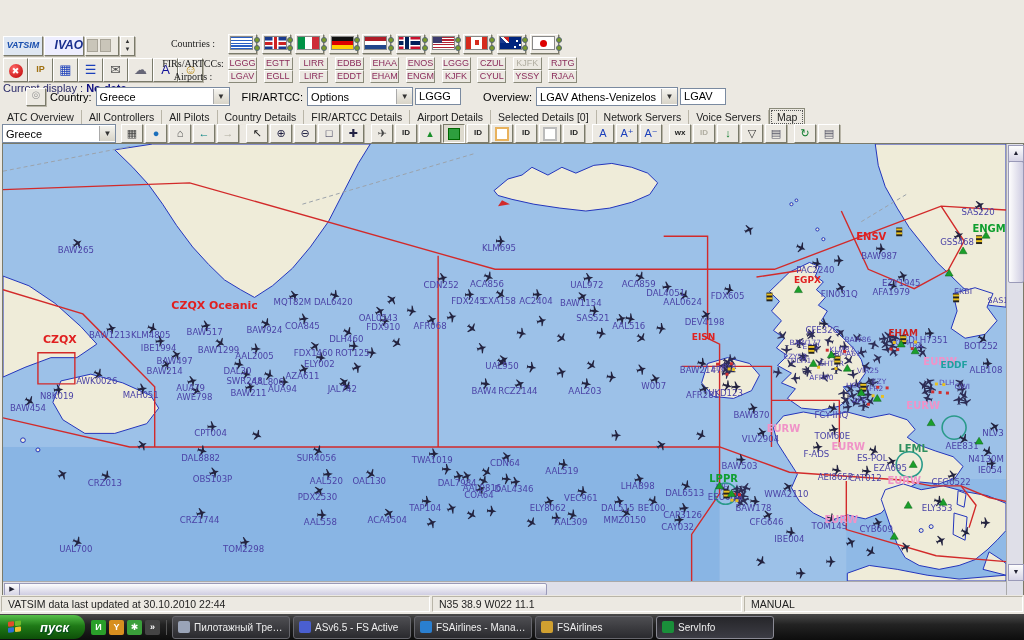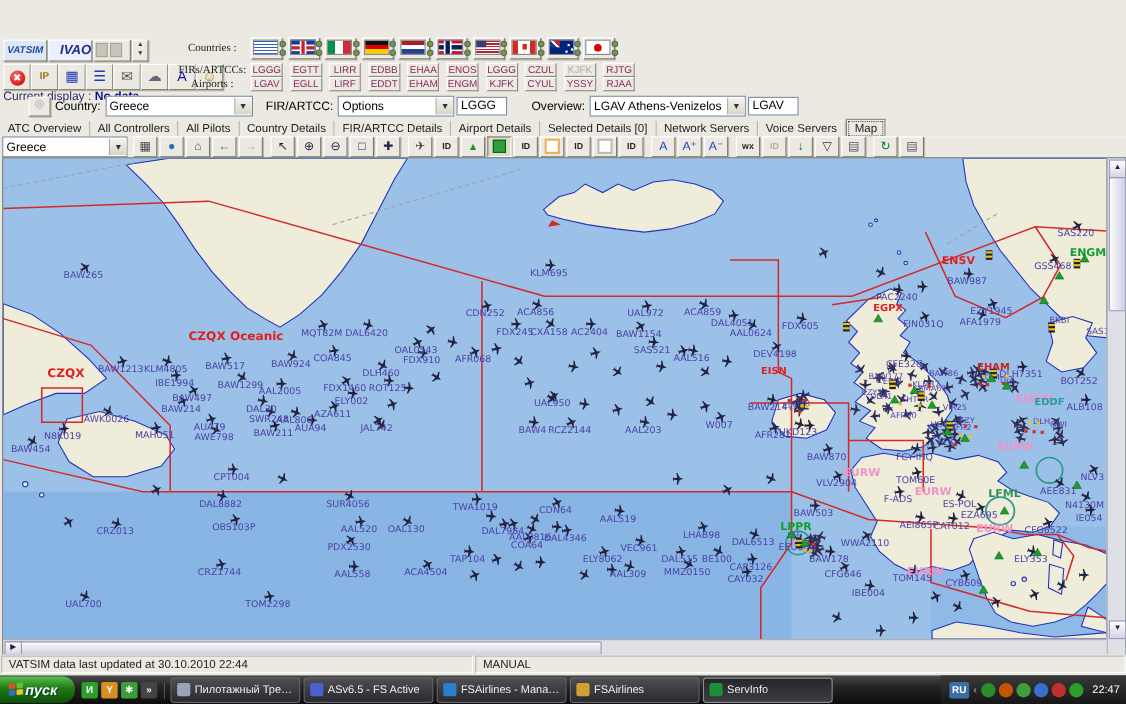--- a/index.html
+++ b/index.html
@@ -103,21 +103,21 @@
     border:1px solid #9a9ab8;font-size:7px;text-align:center;line-height:14px;color:#223;}
   #vthumb{position:absolute;left:1px;top:17px;width:14px;height:120px;background:linear-gradient(90deg,#fdfdfd,#cfcde2);border:1px solid #9a9ab8;border-radius:2px;}
   #hscroll{position:absolute;left:0;bottom:0;width:1003px;height:14px;background:#dfdfe8;border-top:1px solid #aaa;}
   #hthumb{position:absolute;left:2px;top:1px;width:540px;height:11px;background:linear-gradient(180deg,#fdfdfd,#cfcde2);border:1px solid #9a9ab8;border-radius:2px;}
   
   #statusbar{position:absolute;left:0;top:595px;width:1024px;height:19px;background:#ece9e2;display:flex;font-size:10.5px;align-items:flex-start;}
   .spanel{border:1px solid;border-color:#b9b5a8 #fff #fff #b9b5a8;margin:1px;padding:1px 6px;display:flex;align-items:center;white-space:nowrap;color:#222;}
   
   #taskbar{position:absolute;left:0;top:614px;width:1024px;height:26px;
     background:linear-gradient(180deg,#4a4a4a 0,#232323 40%,#0d0d0d 100%);display:flex;align-items:center;}
-  #startbtn{height:24px;margin:1px 0;padding:0 16px 0 8px;display:flex;align-items:center;gap:1px;
+  #startbtn{height:24px;margin:1px 0;padding:0 16px 0 8px;display:flex;align-items:center;gap:18px;
     background:linear-gradient(180deg,#57c04a,#1f7a17 45%,#0d4f08 100%);border-radius:0 11px 11px 0;
     color:#fff;font-size:13px;font-weight:bold;font-style:italic;text-shadow:1px 1px 1px #042;}
   .winflag{width:14px;height:12px;display:grid;grid-template-columns:6px 6px;grid-template-rows:5px 5px;gap:1px;transform:skewY(-6deg);}
   .winflag i{border-radius:1px;}
   #quicklaunch{display:flex;align-items:center;gap:3px;padding:0 6px;border-right:1px solid #555;}
   .qlicon{width:15px;height:15px;border-radius:2px;color:#fff;font-size:9px;font-weight:bold;text-align:center;line-height:15px;}
   #tasks{display:flex;gap:3px;padding-left:5px;flex:1;}
   .taskbtn{width:106px;height:21px;display:flex;align-items:center;gap:4px;padding:0 5px;
     background:linear-gradient(180deg,#4e4e52,#2a2a2e);border:1px solid #66666c;border-radius:3px;
     color:#eee;font-size:10px;white-space:nowrap;overflow:hidden;}
@@ -918,20 +918,21 @@
       <div class="sbtn" style="bottom:15px;">▼</div>
     </div>
     <div id="hscroll">
       <div id="hthumb"></div>
       <div class="sbtn" style="right:0;top:1px;height:11px;line-height:10px;">▶</div>
     </div>
   </div>
 
   <div id="statusbar">
     <div class="spanel" style="width:415px;">VATSIM data last updated at 30.10.2010 22:44</div>
+    <div class="spanel" style="width:296px;">N35 38.9   W022 11.1</div>
     <div class="spanel" style="flex:1;">MANUAL</div>
   </div>
 
   <div id="taskbar">
     <div id="startbtn">
       <span class="winflag">
         <i style="background:#e34a2a;"></i>
           <i style="background:#6fba2c;"></i>
           <i style="background:#2a6fd4;"></i>
           <i style="background:#f0c030;"></i>
@@ -959,27 +960,14 @@
         </div>
         <div class="taskbtn">
           <span class="ticon" style="background: rgb(208, 160, 48);"></span>
           <span class="tlabel">FSAirlines</span>
         </div>
         <div class="taskbtn active">
           <span class="ticon" style="background: rgb(26, 143, 58);"></span>
           <span class="tlabel">ServInfo</span>
         </div>
       </div>
-    <div id="tray">
-      <span id="langbadge">RU</span>
-      <span class="collapsearrow">‹</span>
-      <span id="trayicons" style="display:flex;gap:3px;">
-          <span class="trayicon" style="background: rgb(42, 143, 42);"></span>
-          <span class="trayicon" style="background: rgb(196, 85, 0);"></span>
-          <span class="trayicon" style="background: rgb(63, 159, 63);"></span>
-          <span class="trayicon" style="background: rgb(58, 111, 208);"></span>
-          <span class="trayicon" style="background: rgb(192, 48, 48);"></span>
-          <span class="trayicon" style="background: rgb(40, 160, 40);"></span>
-        </span>
-      <span id="trayclock">22:47</span>
-    </div>
   </div>
 </div>
 
 </body></html>

